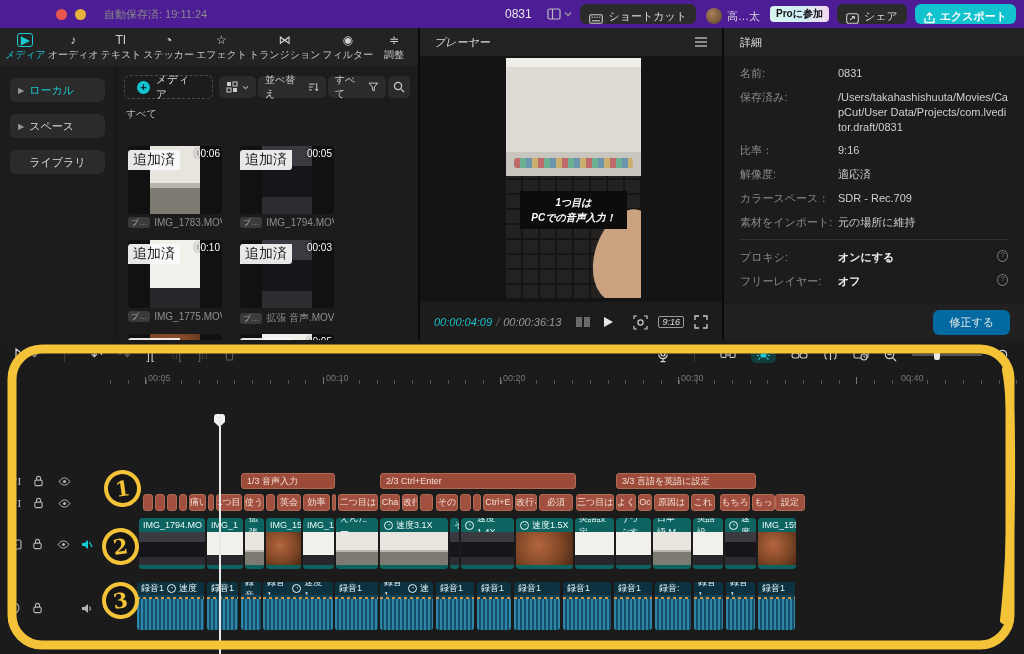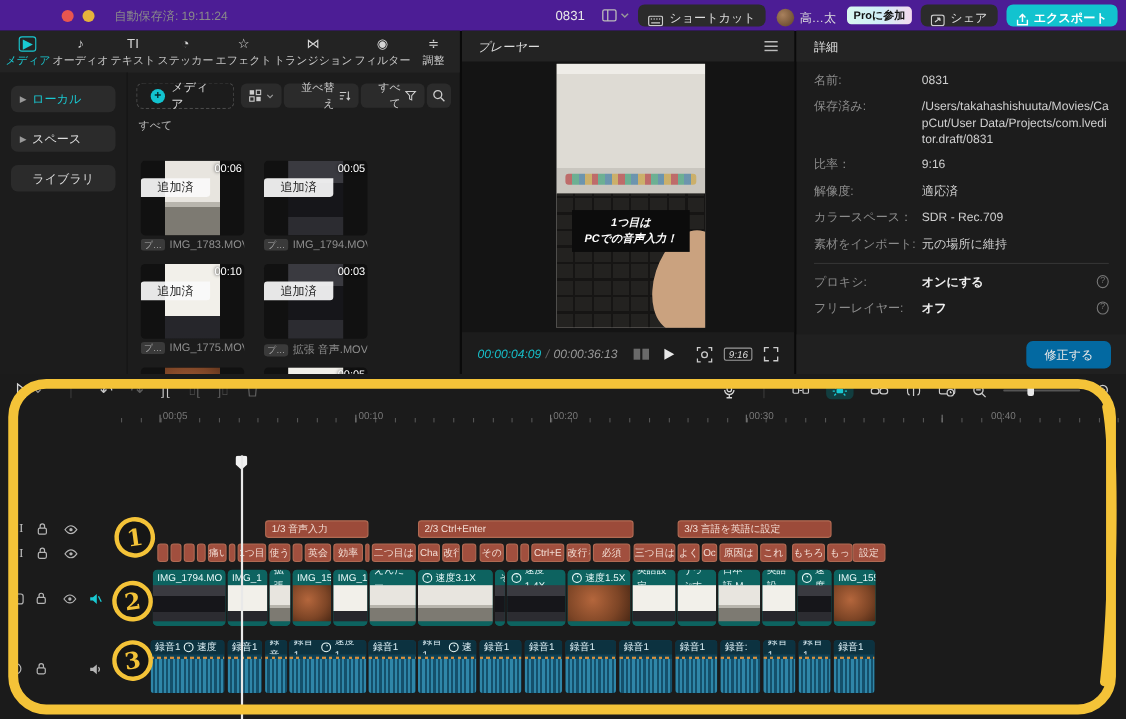--- a/index.html
+++ b/index.html
@@ -52,34 +52,34 @@
   .side-btn.active { color:#19c9d2; }
   .side-btn.noarr { justify-content:center; }
 
   
   #media-area { position:absolute; left:116px; top:38px; width:302px; height:274px; }
   #media-toolbar { display:flex; align-items:center; margin:9px 8px 0 8px; gap:6px; font-size:11px; }
   .import-btn { display:flex; align-items:center; gap:6px; border:1px dashed #4a4a4a;
     border-radius:6px; height:24px; padding:0 12px; color:#ddd; }
   .plus-circ { width:13px; height:13px; border-radius:50%; background:#12c3cf; color:#04282b;
     font-size:11px; line-height:12px; text-align:center; font-weight:bold; }
-  .mt-right { margin-left:auto; display:flex; align-items:center; gap:2px;text-align:right; }
+  .mt-right { margin-left:auto; display:flex; align-items:center; gap:2px; }
   .mini-btn { background:#2b2b2b; border-radius:5px; height:22px; display:flex; align-items:center;
     gap:4px; padding:0 7px; color:#ccc; font-size:10px; }
   #media-sec-label { margin:8px 0 0 10px; font-size:10px; color:#bbb; }
   #media-grid { position:absolute; left:6px; top:80px; width:296px; height:194px; overflow:hidden; }
   .mcell { position:absolute; width:94px; }
   .mthumb { position:relative; width:94px; height:68px; background:#111; border-radius:4px; overflow:hidden; }
   .mimg { position:absolute; left:22px; top:0; width:50px; height:68px; }
   .tone-light { background:linear-gradient(180deg,#e8e5df 0 55%,#b8b5ad 55% 62%,#7d7a72 62% 100%); }
   .tone-dark  { background:linear-gradient(180deg,#3a3a40 0 30%,#16161a 30% 75%,#2c2c31 75%); }
   .tone-warm  { background:radial-gradient(circle at 40% 40%,#b4663c,#7d4526 60%,#4a2815); }
   .tone-paper { background:linear-gradient(180deg,#f2f0ea 0 70%,#26262b 70%); }
-  .badge-added { position:absolute; left:0; top:16px; background:rgba(250,250,250,.92); color:#222;
-    font-size:11px; padding:1px 15px; border-radius:3px 0 3px 0; }
+  .badge-added { position:absolute; left:0; top:4px; background:rgba(250,250,250,.92); color:#222;
+    font-size:14px; padding:1px 5px; border-radius:3px 0 3px 0; }
   .badge-dur { position:absolute; right:2px; top:2px; color:#fff; font-size:10px; text-shadow:0 0 3px #000; }
   .mname { display:flex; align-items:center; gap:4px; margin-top:3px; font-size:10px; color:#8f8f8f;
     white-space:nowrap; overflow:hidden; }
   .proxy-badge { background:#3a3a3a; color:#aaa; border-radius:3px; font-size:8px; padding:0 3px; }
 
   
   #player-head { display:flex; align-items:center; justify-content:space-between;
     height:28px; padding:0 14px; font-size:11px; color:#ddd; background:#232323; }
   #player-view { position:absolute; left:0; top:28px; width:302px; height:246px; background:#141414; }
   #video-frame { position:absolute; left:86px; top:2px; width:135px; height:240px; background:#d8d5ce; overflow:hidden; }

